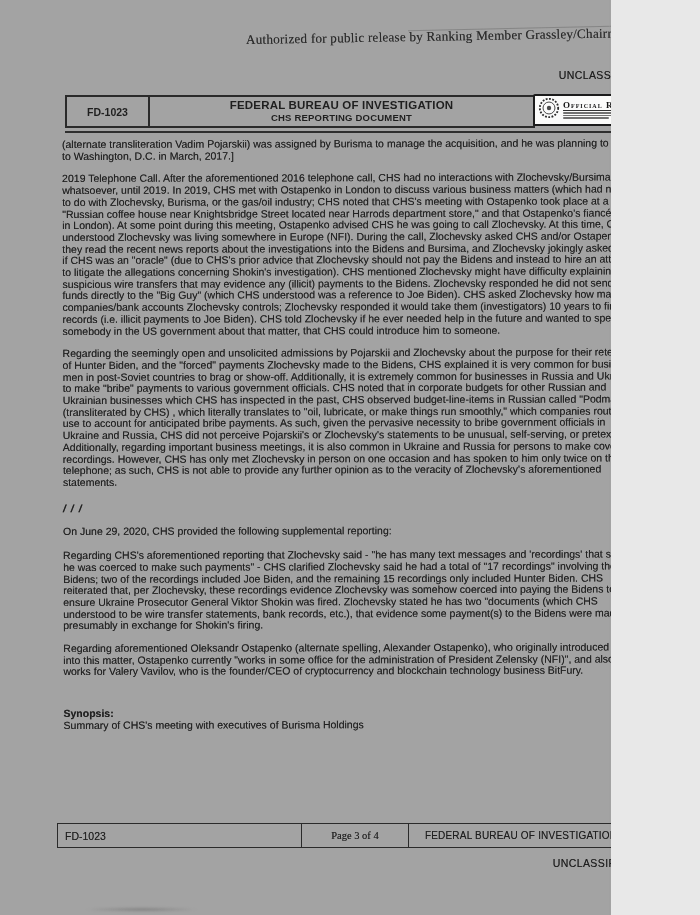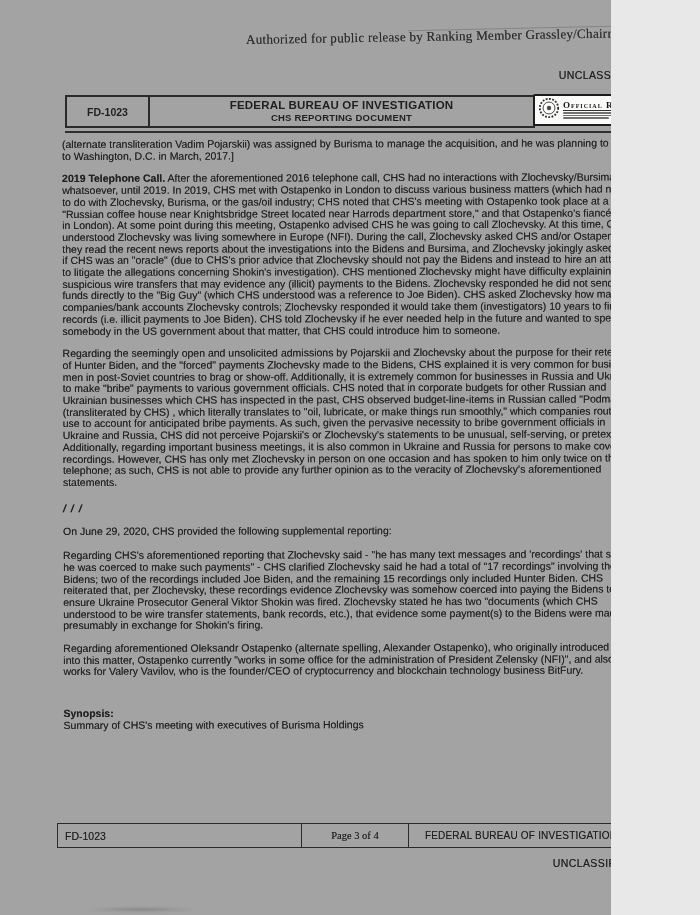--- a/index.html
+++ b/index.html
@@ -80,21 +80,21 @@
   .stamp-line.l3{width:46px;}
   
   .doc-body{
     position:absolute;top:139px;left:62px;width:580px;
     font-size:10.5px;line-height:11.7px;
     color:#212121;text-shadow:0 0 .55px rgba(25,25,25,.6);
     transform:rotate(-.15deg);transform-origin:left top;
   }
   .doc-body p{margin:11px 0 0 0;}
   .doc-body p.first{margin-top:0;}
-  .para-lead{font-weight:bold;}
+  .para-lead{font-weight:normal;}
   .section-separator{font-weight:bold;font-style:italic;letter-spacing:1px;margin-top:14px !important;}
   .supplemental{margin-top:12px !important;}
   .synopsis-block{margin-top:30px;}
   .synopsis-label{font-weight:bold;}
   
   .footer-table{
     position:absolute;top:823px;left:57px;width:577px;height:25px;
     border:1.5px solid #2a2a2a;display:flex;box-sizing:border-box;
     text-shadow:0 0 .5px rgba(20,20,20,.55);
   }

